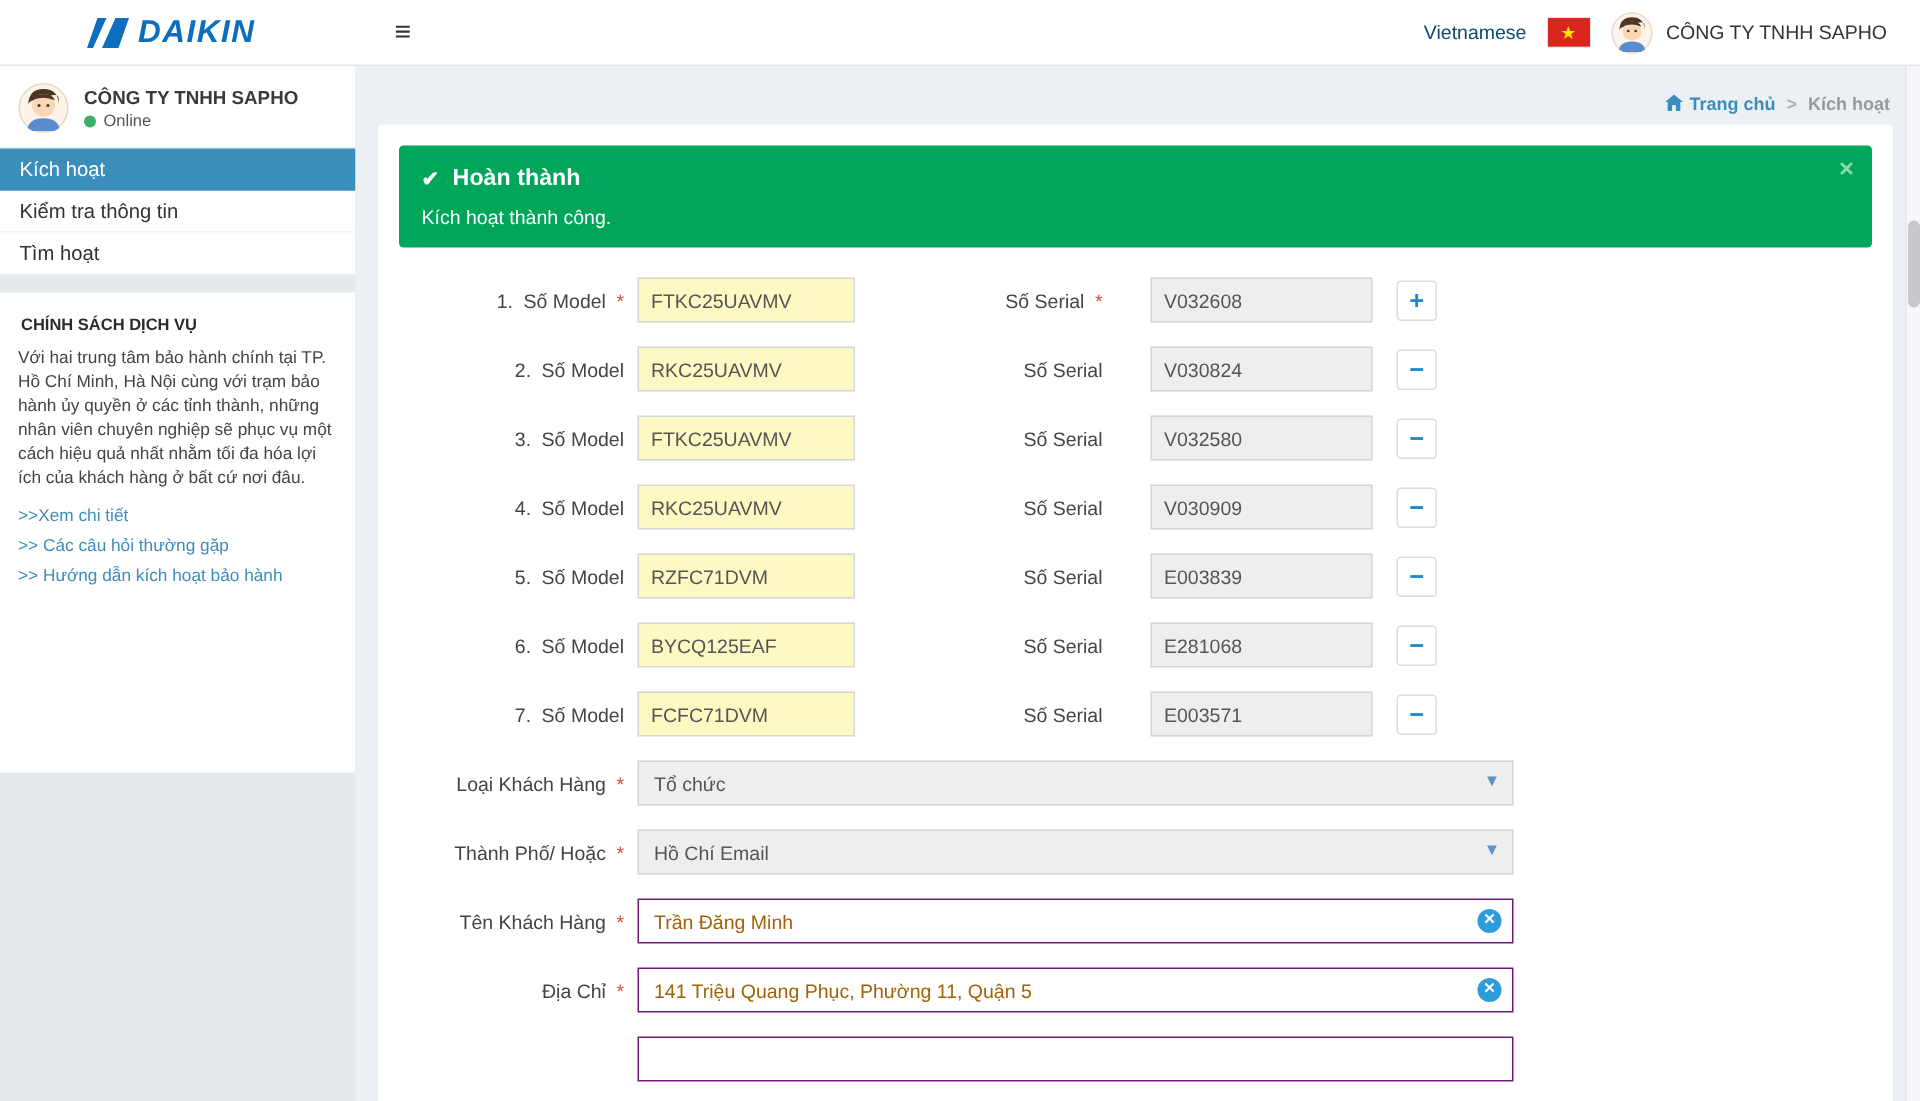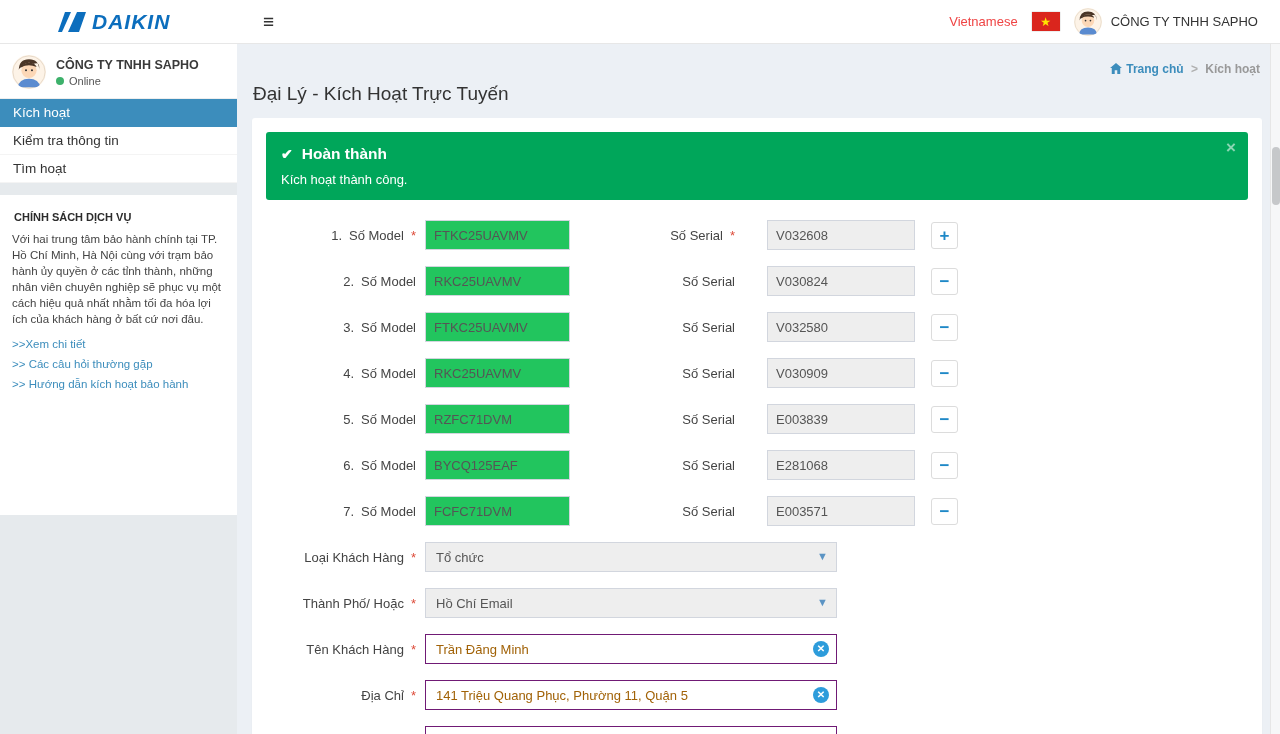--- a/index.html
+++ b/index.html
@@ -7,21 +7,21 @@
   body { font-family:"Liberation Sans", sans-serif; background:#ecf0f5; position:relative; }
   a { text-decoration:none; cursor:pointer; }
 
   
   .header { position:absolute; top:0; left:0; right:0; height:44px; background:#fff;
             border-bottom:1px solid #e7e7e7; display:flex; align-items:center; z-index:20; }
   .logo-area { width:205px; padding-left:14px; display:flex; align-items:center; gap:6px;margin-left:44px; }
   .brand-text { color:#0c6ebd; font-weight:bold; font-style:italic; font-size:21px; letter-spacing:1px; }
   .hamburger { margin-left:14px; font-size:19px; color:#333; cursor:pointer; line-height:1; }
   .header-right { margin-left:auto; display:flex; align-items:center; gap:14px; padding-right:22px; }
-  .lang { color:#ef4444; font-size:13px; }
+  .lang { color:#0c4a6e; font-size:13px; }
   .flag { width:28px; height:19px; background:#da251d; display:flex; align-items:center; justify-content:center;
           box-shadow:0 0 1px rgba(0,0,0,.4); }
   .flag span { color:#ffe600; font-size:12px; line-height:1; }
   .header-user { display:flex; align-items:center; gap:9px; }
   .header-user .uname { font-size:13px; color:#333; }
   .avatar { width:28px; height:28px; border-radius:50%; overflow:hidden; background:#fdf3e7; flex:0 0 auto; }
 
   
   .sidebar { position:absolute; top:44px; left:0; bottom:0; width:237px; background:#e6eaed; overflow:hidden; }
   .side-card { background:#fff; }
@@ -65,30 +65,30 @@
   .alert-title { display:flex; align-items:center; gap:9px; font-size:15.5px; font-weight:bold; }
   .alert-check { font-size:14px; }
   .alert-msg { font-size:13px; margin-top:9px; }
   .alert-close { position:absolute; top:7px; right:12px; color:rgba(255,255,255,.55); font-size:17px;
                  font-weight:bold; cursor:pointer; line-height:1; }
 
   .form-row { display:flex; align-items:center; margin-bottom:16px; }
   .lbl { width:150px; text-align:right; font-size:13px; color:#444; display:flex;
          justify-content:flex-end; align-items:center; gap:7px; white-space:nowrap; }
   .req { color:#dd4b39; }
-  .model-input { width:145px; height:30px; margin-left:9px; background:#22c55e; border:1px solid #d2d6de;
+  .model-input { width:145px; height:30px; margin-left:9px; background:#fef9c3; border:1px solid #d2d6de;
                  padding:0 8px; font-size:13px; color:#555; outline:none; }
   .serial-lbl { width:165px; }
   .serial-input { width:148px; height:30px; margin-left:32px; background:#eee; border:1px solid #d2d6de;
                   padding:0 8px; font-size:13px; color:#555; outline:none; }
   .action-btn { width:27px; height:27px; margin-left:16px; background:#fff; border:1px solid #dcdcdc;
                 border-radius:3px; color:#1e88c7; font-size:17px; font-weight:bold; line-height:23px;
                 text-align:center; cursor:pointer; font-family:"Liberation Sans", sans-serif; }
 
-  .wide { width:412px; margin-left:9px; position:relative; }
+  .wide { width:584px; margin-left:9px; position:relative; }
   .select-box { height:30px; background:#eee; border:1px solid #d2d6de; display:flex; align-items:center;
                 padding:0 28px 0 10px; font-size:13px; color:#555; cursor:pointer; }
   .chev { position:absolute; right:9px; top:8px; font-size:11px; color:#5b94c4; }
   .text-input { width:100%; height:30px; background:#fff; border:1px solid #701a75; padding:0 30px 0 10px;
                 font-size:13px; color:#a16207; outline:none; }
   .clear-icon { position:absolute; right:8px; top:7px; width:16px; height:16px; border-radius:50%;
                 background:#2d9cdb; color:#fff; font-size:10px; line-height:16px; text-align:center;
                 font-weight:bold; cursor:pointer; }
 
   
@@ -173,21 +173,20 @@
 
 <div class="main">
   <div class="breadcrumb">
     <a><span class="crumb-home-icon"><svg width="12" height="11" viewBox="0 0 14 13">
             <path d="M7 0 L14 6 L12 6 L12 13 L8.5 13 L8.5 8.5 L5.5 8.5 L5.5 13 L2 13 L2 6 L0 6 Z" fill="#3c8dbc"></path>
           </svg></span><span>Trang chủ</span></a>
     <span class="sep">&gt;</span>
     <span>Kích hoạt</span>
   </div>
 
-  <h1 class="page-title">Đại Lý - Kích Hoạt Trực Tuyến</h1>
 
   <div class="content-card">
 
     <div class="alert">
       <div class="alert-title">
         <span class="alert-check">✔</span>
         <span>Hoàn thành</span>
       </div>
       <div class="alert-msg">Kích hoạt thành công.</div>
       <span class="alert-close">×</span>

